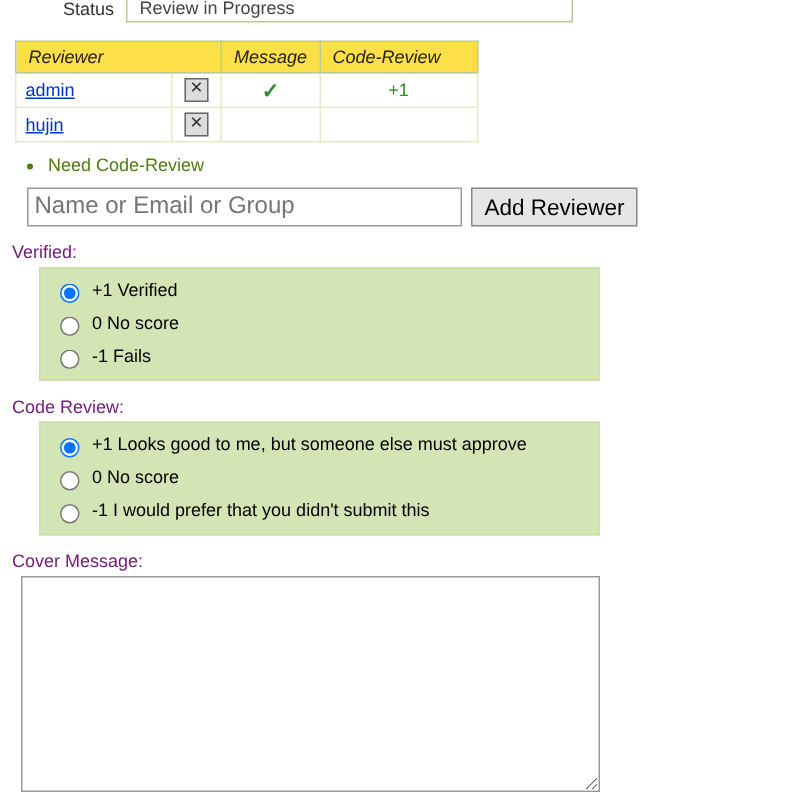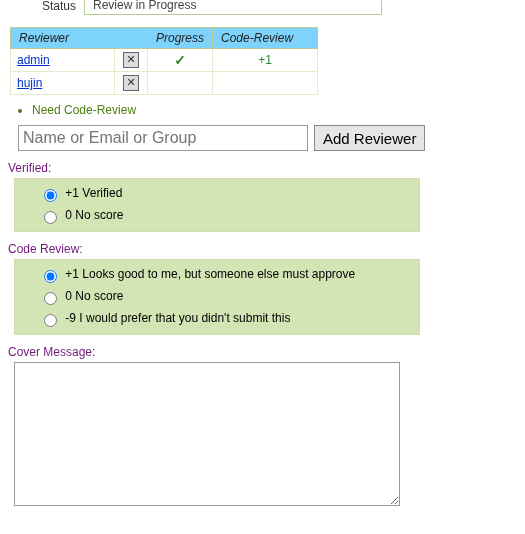--- a/index.html
+++ b/index.html
@@ -27,21 +27,21 @@
     padding: 2px 8px;
     width: 280px;
     color: #444;
   }
   table.reviewers {
     border-collapse: collapse;
     margin-top: 12px;
     margin-left: 2px;
   }
   table.reviewers th {
-    background: #7dd3fc;
+    background: #fde047;
     border: 1px solid #b6cd94;
     font-style: italic;
     font-weight: normal;
     text-align: left;
     padding: 3px 8px;
     color: #222;
   }
   table.reviewers td {
     border: 1px solid #e1eccd;
     padding: 2px 6px;
@@ -107,23 +107,23 @@
     cursor: pointer;
   }
   .section-label {
     font-weight: normal;
     color: #701a75;
     margin: 10px 0 3px 0;
   }
   .vote-group {
     background: #d3e4b5;
     border: 1px solid #cde0ab;
-    padding: 4px 22px;
+    padding: 4px 6px;
     width: 360px;
-    margin-left: 6px;
+    margin-left: 18px;
   }
   .vote-group label {
     display: block;
     padding: 3px 2px;
     color: #000;
   }
   .vote-group input[type=radio] {
     margin-right: 5px;
     vertical-align: middle;
   }
@@ -146,21 +146,21 @@
 <div class="top-cut">
   <span class="top-label">Status</span>
   <div class="top-value-box">Review in Progress</div>
 </div>
 
 
 <table class="reviewers">
   <thead>
     <tr>
       <th style="width:120px" colspan="2">Reviewer</th>
-      <th style="width:48px">Progress</th>
+      <th style="width:48px">Message</th>
       <th style="width:88px">Code-Review</th>
     </tr>
   </thead>
   <tbody>
     <tr>
       <td class="name-cell"><a href="#">admin</a></td>
       <td style="width:20px"><span class="del-icon">✕</span></td>
       <td><span class="check">✓</span></td>
       <td><span class="plusone">+1</span></td>
     </tr>
@@ -186,36 +186,40 @@
 <div class="section-label">Verified:</div>
 <div class="vote-group">
   <label>
     <input type="radio" name="verified" checked="" style="">
     <span>+1 Verified</span>
   </label>
   <label>
     <input type="radio" name="verified" style="">
     <span>0 No score</span>
   </label>
+  <label>
+    <input type="radio" name="verified" style="">
+    <span>-1 Fails</span>
+  </label>
 </div>
 
 
 <div class="section-label">Code Review:</div>
 <div class="vote-group">
   <label>
     <input type="radio" name="codereview" checked="" style="">
     <span>+1 Looks good to me, but someone else must approve</span>
   </label>
   <label>
     <input type="radio" name="codereview" style="">
     <span>0 No score</span>
   </label>
   <label>
     <input type="radio" name="codereview" style="">
-    <span>-9 I would prefer that you didn't submit this</span>
+    <span>-1 I would prefer that you didn't submit this</span>
   </label>
 </div>
 
 
 <div class="section-label">Cover Message:</div>
 <textarea class="cover" style=""></textarea>
 
 
 
 

